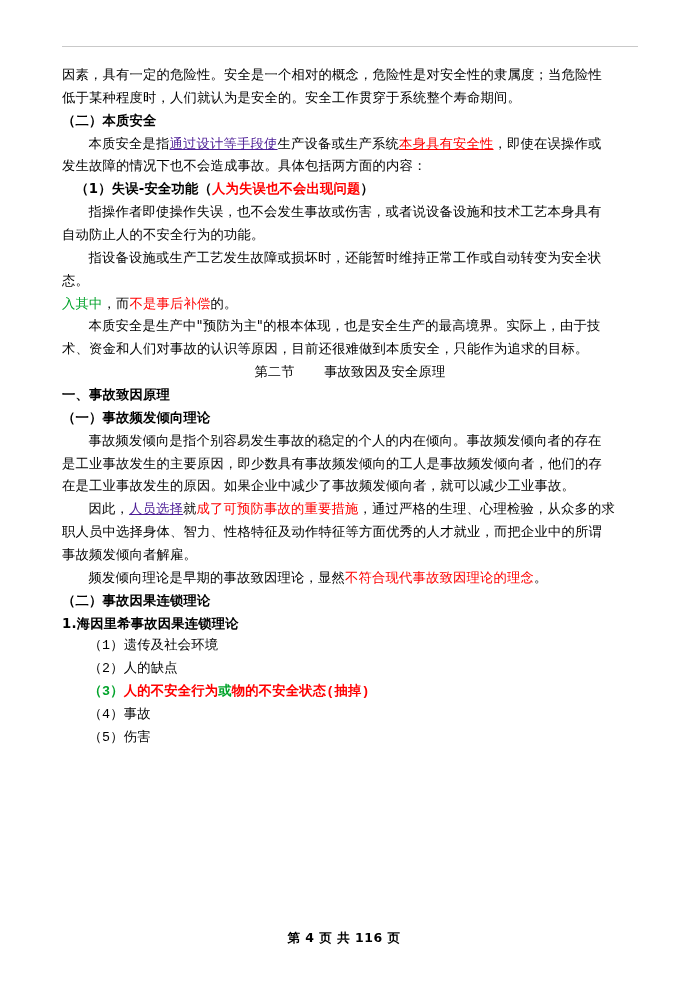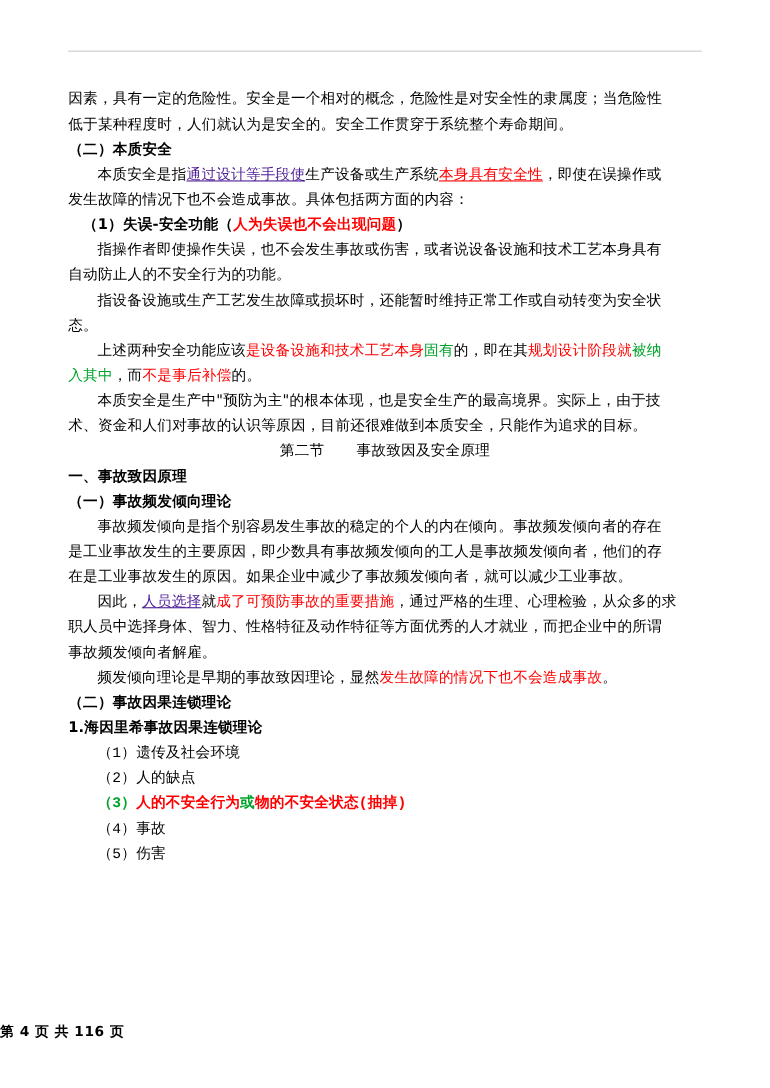--- a/index.html
+++ b/index.html
@@ -11,21 +11,21 @@
     height: 989px;
     background: #ffffff;
     font-family: "DejaVu Sans", "Liberation Sans", sans-serif;
     color: #000000;
   }
   .page {
     position: relative;
     width: 700px;
     height: 989px;
     box-sizing: border-box;
-    padding: 60px 62px 0 62px;
+    padding: 44px 62px 0 62px;
     background: #ffffff;
   }
   .top-rule {
     position: absolute;
     left: 62px;
     right: 62px;
     top: 46px;
     height: 0;
     border-top: 1px solid #c9c9c9;
   }
@@ -77,20 +77,21 @@
     text-indent: 1em;
   }
   .noindent {
     text-indent: 0;
   }
   .footer {
     position: absolute;
     left: 0;
     right: 12px;
     bottom: 42px;
+    text-align: center;
     font-size: 12.5px;
     font-weight: bold;
     letter-spacing: 0.5px;
   }
 </style>
 </head>
 <body>
 
 <div class="page">
   <div class="top-rule"></div>
@@ -107,40 +108,39 @@
 
     <p class="item-line bold"><span>（1）失误-安全功能（</span><span class="red">人为失误也不会出现问题</span><span>）</span></p>
 
     <p class="indent">指操作者即使操作失误，也不会发生事故或伤害，或者说设备设施和技术工艺本身具有</p>
     <p class="noindent">自动防止人的不安全行为的功能。</p>
 
 
     <p class="indent">指设备设施或生产工艺发生故障或损坏时，还能暂时维持正常工作或自动转变为安全状</p>
     <p class="noindent">态。</p>
 
-    <p class="indent"><span>上述两种安全功能应该</span><span class="red">是设备设施和技术工艺本身</span><span class="green">固有</span><span>的，即在其</span><span class="red">规划设计阶段就</span><span class="green">被纳</span></p>
     <p class="noindent"><span class="green">入其中</span><span>，而</span><span class="red">不是事后补偿</span><span>的。</span></p>
 
     <p class="indent">本质安全是生产中"预防为主"的根本体现，也是安全生产的最高境界。实际上，由于技</p>
     <p class="noindent">术、资金和人们对事故的认识等原因，目前还很难做到本质安全，只能作为追求的目标。</p>
 
     <p class="sec2-head"><span>第二节</span><span class="gap"></span><span>事故致因及安全原理</span></p>
 
     <p class="sec-head">一、事故致因原理</p>
     <p class="sec-head">（一）事故频发倾向理论</p>
 
     <p class="indent">事故频发倾向是指个别容易发生事故的稳定的个人的内在倾向。事故频发倾向者的存在</p>
     <p class="noindent">是工业事故发生的主要原因，即少数具有事故频发倾向的工人是事故频发倾向者，他们的存</p>
     <p class="noindent">在是工业事故发生的原因。如果企业中减少了事故频发倾向者，就可以减少工业事故。</p>
 
     <p class="indent"><span>因此，</span><span class="blue u">人员选择</span><span>就</span><span class="red">成了可预防事故的重要措施</span><span>，通过严格的生理、心理检验，从众多的求</span></p>
     <p class="noindent">职人员中选择身体、智力、性格特征及动作特征等方面优秀的人才就业，而把企业中的所谓</p>
     <p class="noindent">事故频发倾向者解雇。</p>
 
-    <p class="indent"><span>频发倾向理论是早期的事故致因理论，显然</span><span class="red">发生故障的情况下也不会造成事故</span><span>。</span></p>
+    <p class="indent"><span>频发倾向理论是早期的事故致因理论，显然</span><span class="red">不符合现代事故致因理论的理念</span><span>。</span></p>
 
     <p class="sec-head">（二）事故因果连锁理论</p>
 
     <p class="noindent bold">1.海因里希事故因果连锁理论</p>
 
     <p class="list-line">（1）遗传及社会环境</p>
     <p class="list-line">（2）人的缺点</p>
     <p class="list-line bold"><span class="green">（3）</span><span class="red">人的不安全行为</span><span class="green">或</span><span class="red">物的不安全状态(抽掉)</span></p>
     <p class="list-line">（4）事故</p>
     <p class="list-line">（5）伤害</p>

